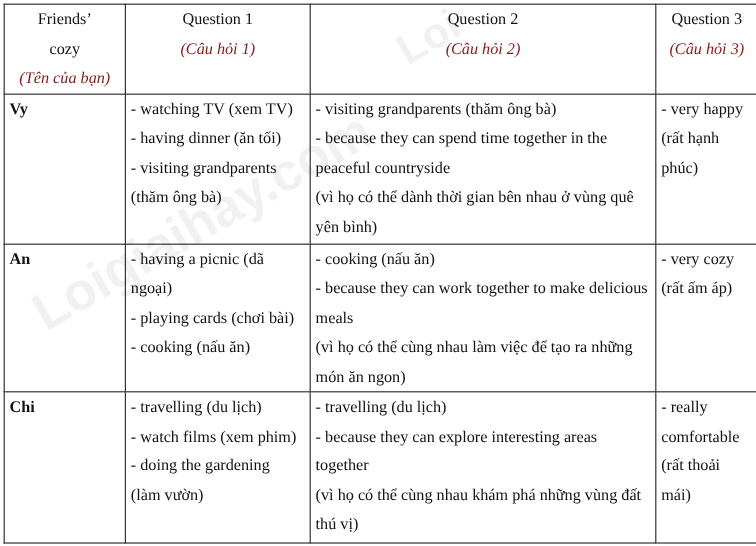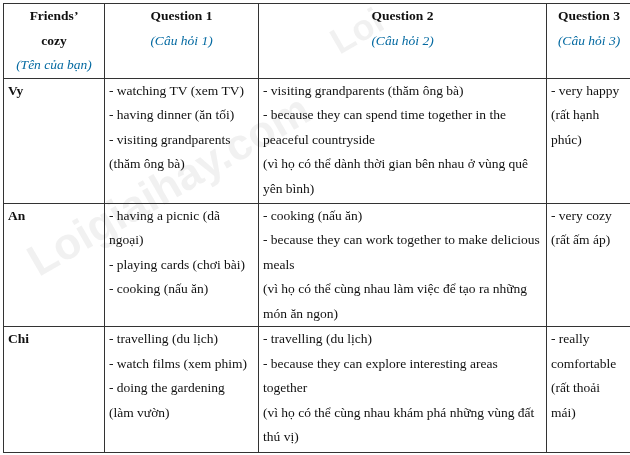--- a/index.html
+++ b/index.html
@@ -3,22 +3,22 @@
   <meta charset="utf-8">
   <style>
     html, body { margin: 0; padding: 0; background: #ffffff; }
     body { width: 630px; height: 455px; position: relative; overflow: hidden;
            font-family: "Liberation Serif", serif; color: #111; }
     table { position: absolute; left: 3px; top: 3px; border-collapse: collapse;
             width: 624px; table-layout: fixed; }
     td, th { border: 1px solid #333; vertical-align: top; padding: 0 4px;
              font-size: 13.5px; line-height: 24.5px; font-weight: normal; }
     th { text-align: center; }
-    .hdr-main { font-weight: bold; display: block; }
-    .hdr-sub { font-style: italic; display: block; color: #0369a1; }
+    .hdr-main { font-weight: normal; display: block; }
+    .hdr-sub { font-style: italic; display: block; color: #7f1d1d; }
     .name { font-weight: bold; text-align: left; }
     .it { }
     .line { display: block; }
     .c1 { width: 92px; }
     .c2 { width: 145px; }
     .c3 { width: 279px; }
     .c4 { width: 76px; }
     tr.r-vy td { height: 124px; }
     tr.r-an td { height: 120px; }
     tr.r-chi td { height: 125px; }

